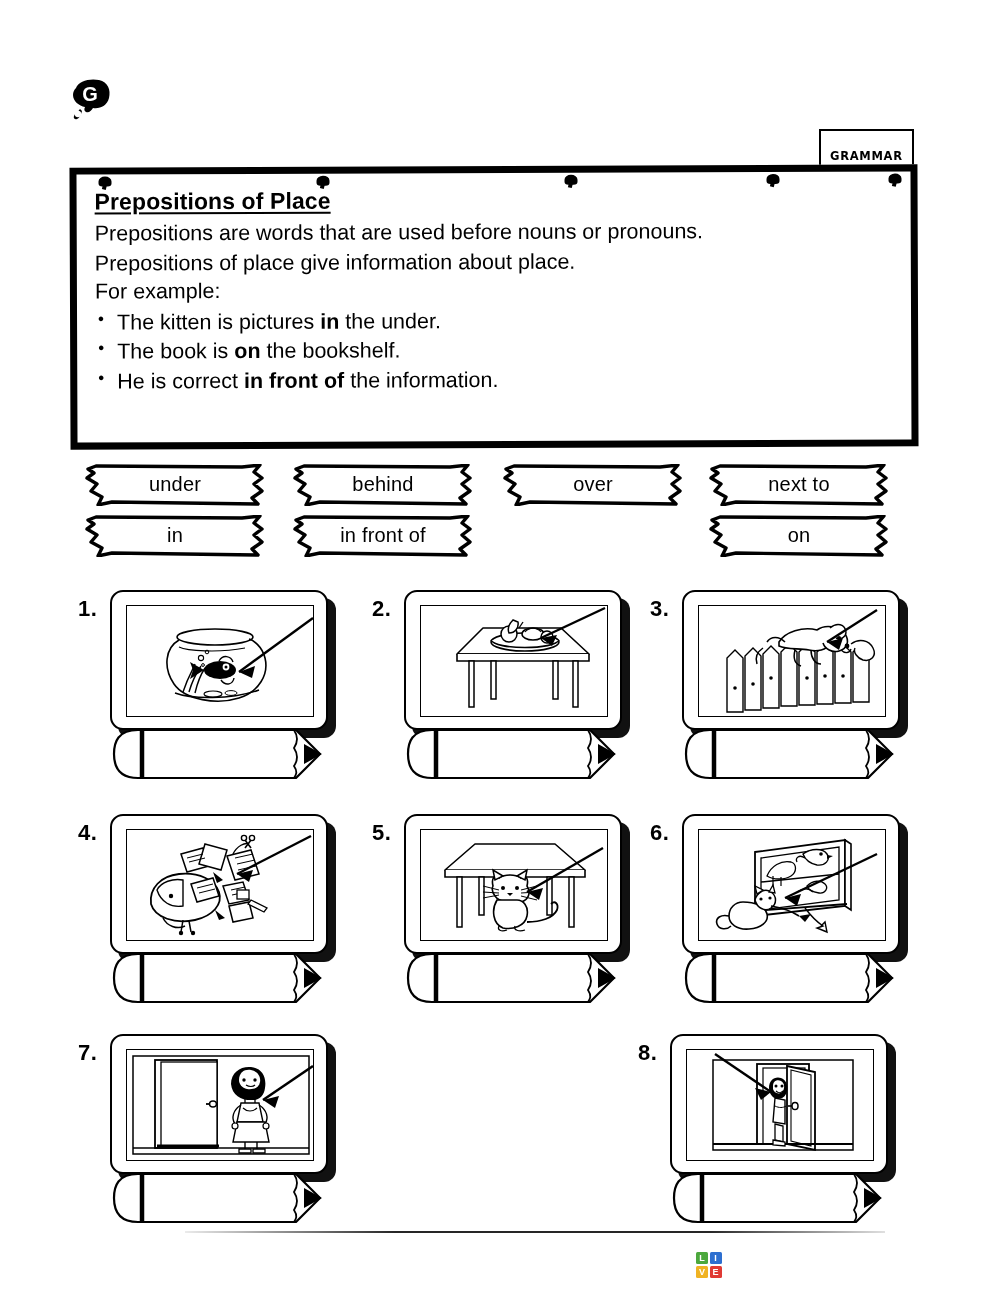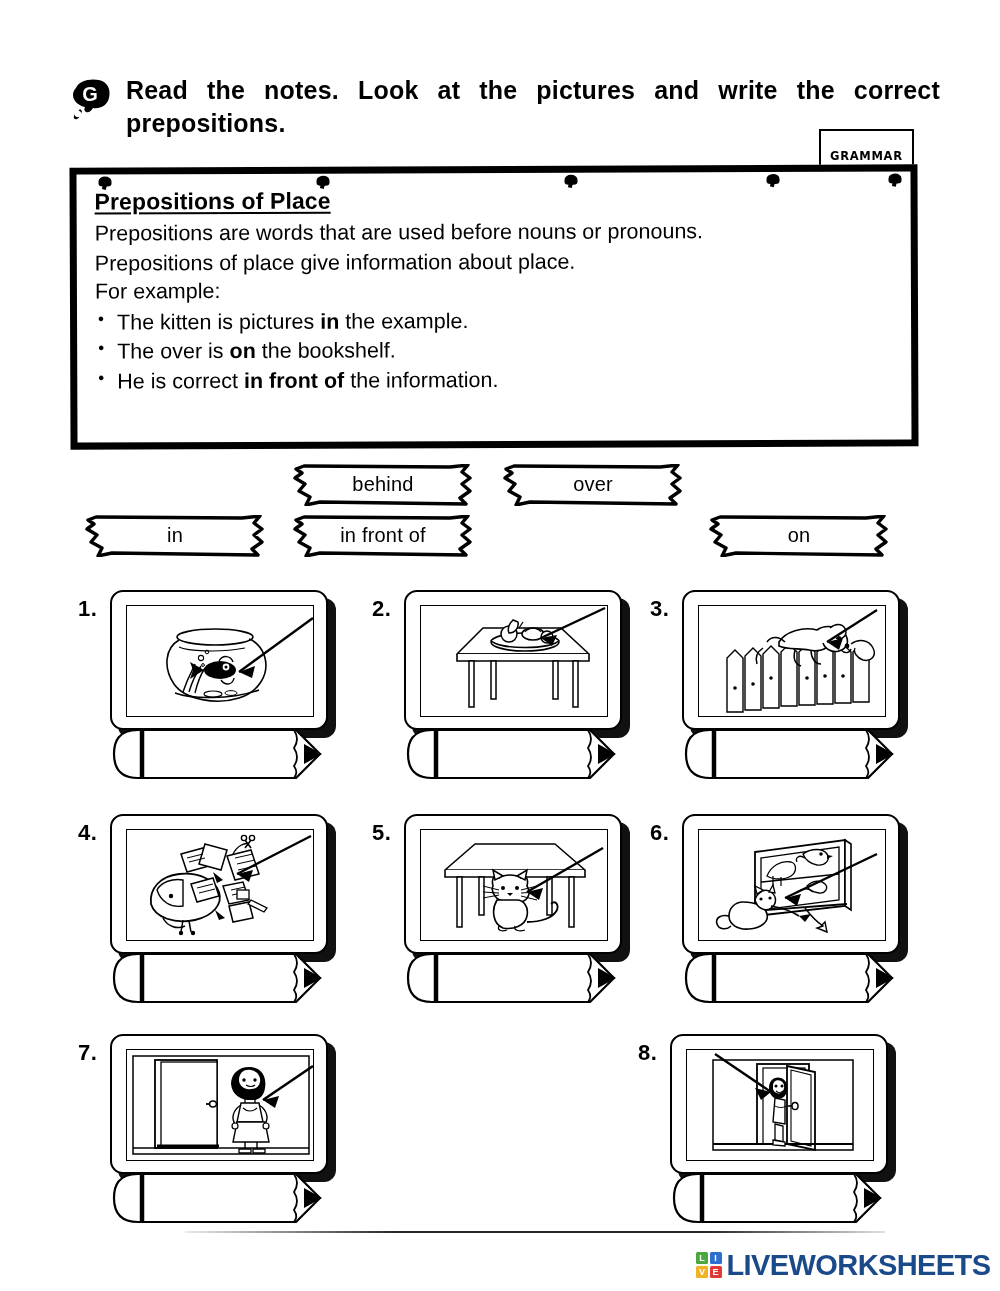--- a/index.html
+++ b/index.html
@@ -285,62 +285,73 @@
 
 <div id="header">
   <div id="grammar-blob">
     <svg viewBox="0 0 44 44" width="44" height="44">
       <path d="M8 10 C10 3, 22 0, 31 2 C40 4, 43 12, 41 20 C39 28, 32 31, 25 30 C23 33, 21 35, 18 34 C16 33, 16 31, 17 29 C11 28, 5 23, 5 17 C5 14, 6 12, 8 10 Z" fill="#000"></path>
       <path d="M12 31 C10 34, 7 35, 6 38 C5 40, 7 42, 9 41 C12 40, 13 36, 14 33 Z" fill="#000"></path>
       <circle cx="10" cy="36" r="3.2" fill="#fff"></circle>
       <text x="22" y="23" font-family="Liberation Sans, sans-serif" font-size="20" font-weight="bold" fill="#ffffff" text-anchor="middle">G</text>
     </svg>
   </div>
-  <div id="instruction-text">Read the notes. Look at the pictures and write the correct prepositions.</div>
   <div id="grammar-badge">GRAMMAR</div>
 </div>
 
 <div id="notes-box">
   <div class="tack" style="left:22px;"></div>
   <div class="tack" style="left:240px;"></div>
   <div class="tack" style="left:488px;"></div>
   <div class="tack" style="left:690px;"></div>
   <div class="tack" style="left:812px;"></div>
 
   <div id="notes-inner">
     <div id="notes-title">Prepositions of Place</div>
     <div id="notes-p1">Prepositions are words that are used before nouns or pronouns.</div>
     <div id="notes-p2">Prepositions of place give information about place.</div>
     <div id="notes-p3">For example:</div>
     <ul id="notes-examples">
       <li>
-        <span>The kitten is pictures </span><b>in</b><span> the example.</span>
+        <span>The kitten is pictures </span><b>in</b><span> the under.</span>
       </li>
       <li>
-        <span>The over is </span><b>on</b><span> the bookshelf.</span>
+        <span>The book is </span><b>on</b><span> the bookshelf.</span>
       </li>
       <li>
         <span>He is correct </span><b>in front of</b><span> the information.</span>
       </li>
     </ul>
   </div>
 </div>
 
 <div id="word-bank">
+  <div class="ribbon" style="left:0px; top:0px;">
+    <svg viewBox="0 0 186 42" preserveAspectRatio="none">
+        <path d="M6 5 L14 2 L160 3 L178 1 L172 8 L180 14 L172 20 L180 27 L170 34 L176 40 L30 38 L16 41 L20 33 L9 27 L15 20 L5 14 L12 9 Z" fill="#fff" stroke="#000" stroke-width="3.4" stroke-linejoin="round"></path>
+      </svg>
+    <div class="ribbon-label">under</div>
+  </div>
   <div class="ribbon" style="left:418px; top:0px;">
     <svg viewBox="0 0 186 42" preserveAspectRatio="none">
         <path d="M6 5 L14 2 L160 3 L178 1 L172 8 L180 14 L172 20 L180 27 L170 34 L176 40 L30 38 L16 41 L20 33 L9 27 L15 20 L5 14 L12 9 Z" fill="#fff" stroke="#000" stroke-width="3.4" stroke-linejoin="round"></path>
       </svg>
     <div class="ribbon-label">over</div>
   </div>
   <div class="ribbon" style="left:208px; top:0px;">
     <svg viewBox="0 0 186 42" preserveAspectRatio="none">
         <path d="M6 5 L14 2 L160 3 L178 1 L172 8 L180 14 L172 20 L180 27 L170 34 L176 40 L30 38 L16 41 L20 33 L9 27 L15 20 L5 14 L12 9 Z" fill="#fff" stroke="#000" stroke-width="3.4" stroke-linejoin="round"></path>
       </svg>
     <div class="ribbon-label">behind</div>
+  </div>
+  <div class="ribbon" style="left:624px; top:0px;">
+    <svg viewBox="0 0 186 42" preserveAspectRatio="none">
+        <path d="M6 5 L14 2 L160 3 L178 1 L172 8 L180 14 L172 20 L180 27 L170 34 L176 40 L30 38 L16 41 L20 33 L9 27 L15 20 L5 14 L12 9 Z" fill="#fff" stroke="#000" stroke-width="3.4" stroke-linejoin="round"></path>
+      </svg>
+    <div class="ribbon-label">next to</div>
   </div>
 
   <div class="ribbon" style="left:0px; top:51px;">
     <svg viewBox="0 0 186 42" preserveAspectRatio="none">
         <path d="M6 5 L14 2 L160 3 L178 1 L172 8 L180 14 L172 20 L180 27 L170 34 L176 40 L30 38 L16 41 L20 33 L9 27 L15 20 L5 14 L12 9 Z" fill="#fff" stroke="#000" stroke-width="3.4" stroke-linejoin="round"></path>
       </svg>
     <div class="ribbon-label">in</div>
   </div>
   <div class="ribbon" style="left:208px; top:51px;">
     <svg viewBox="0 0 186 42" preserveAspectRatio="none">
@@ -712,14 +723,13 @@
 
 <div id="footer-rule"></div>
 
 <div id="lw-logo">
   <div id="lw-squares">
     <div class="lw-sq" style="background: rgb(76, 168, 61);">L</div>
     <div class="lw-sq" style="background: rgb(45, 111, 208);">I</div>
     <div class="lw-sq" style="background: rgb(240, 179, 35);">V</div>
     <div class="lw-sq" style="background: rgb(224, 58, 52);">E</div>
   </div>
-  <div id="lw-text" style="color: rgb(27, 74, 138);">LIVEWORKSHEETS</div>
 </div>
 
 </body></html>

